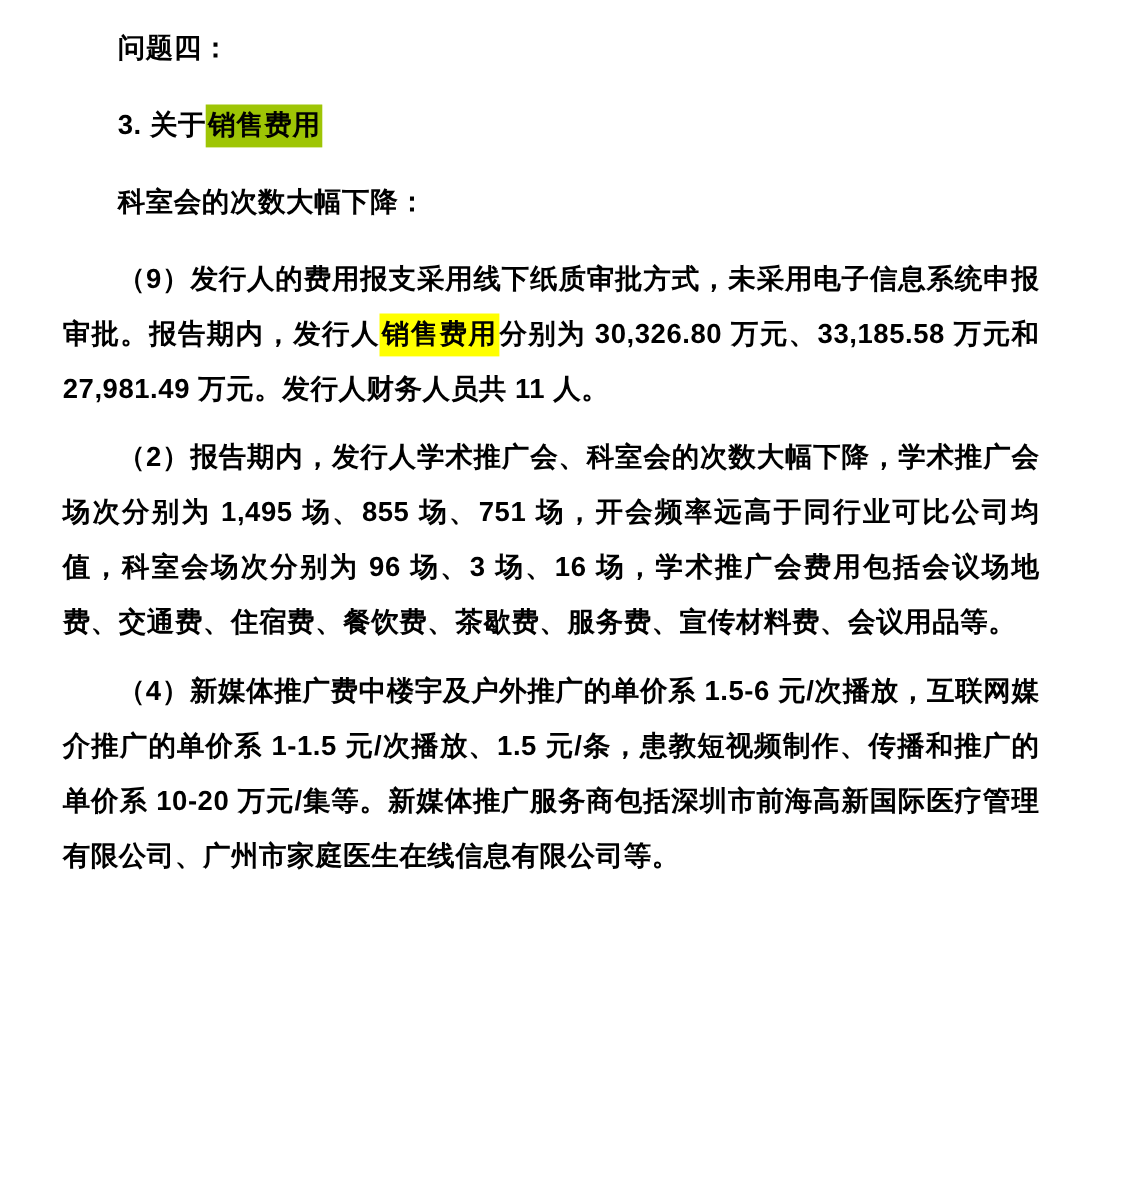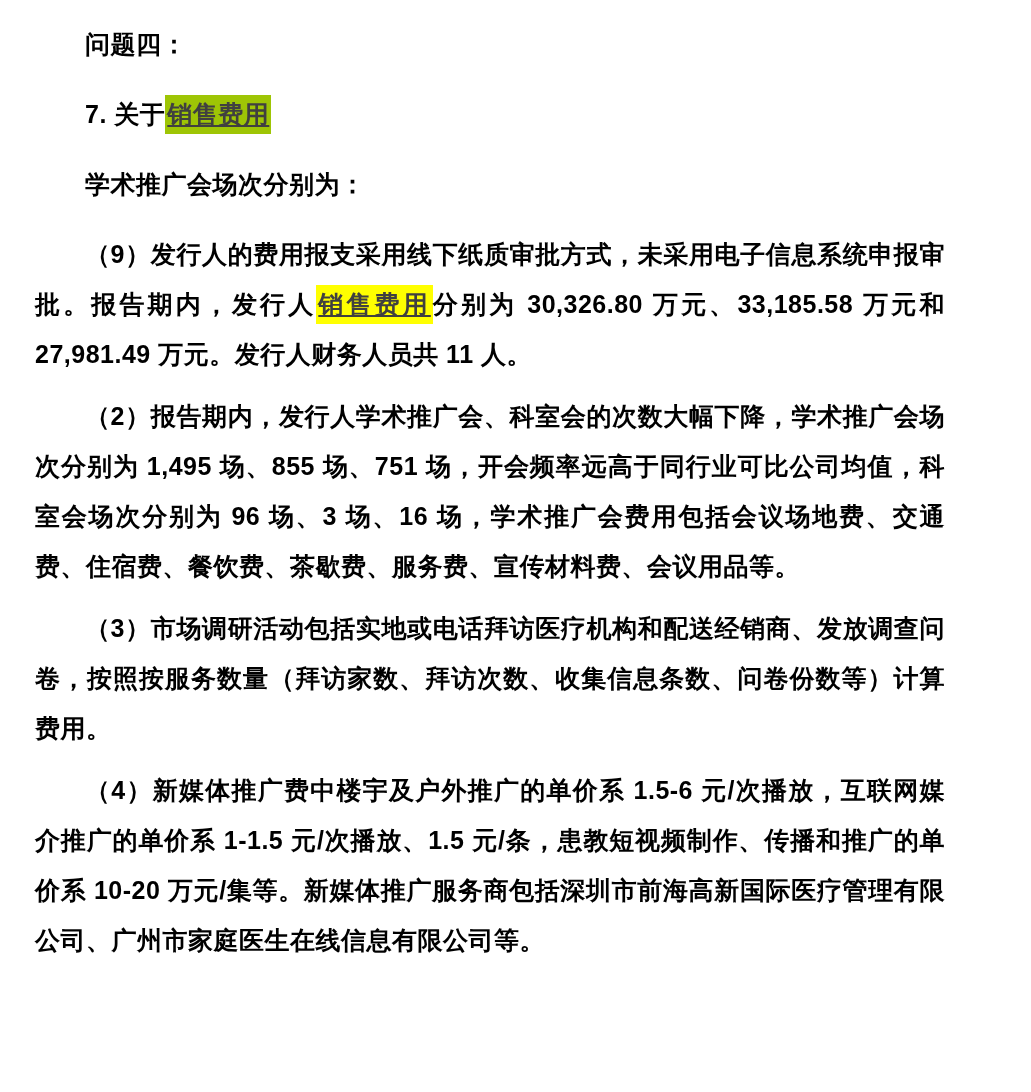--- a/index.html
+++ b/index.html
@@ -9,21 +9,21 @@
   }
   body {
     width: 1031px;
     height: 1092px;
     overflow: hidden;
   }
   .page {
     box-sizing: border-box;
     width: 1031px;
     height: 828px;
-    padding: 19px 86px 0 35px;
+    padding: 19px 86px 0 57px;
     background: #ffffff;
     color: #000000;
     font-family: "Liberation Sans", "DejaVu Sans", sans-serif;
     font-weight: 700;
     font-size: 25px;
     line-height: 50px;
     letter-spacing: 0.5px;
   }
   .heading {
     margin: 0;
@@ -32,40 +32,38 @@
     white-space: nowrap;
   }
   .heading + .heading { margin-top: 20px; }
   .para {
     margin: 12px 0 0 0;
     text-indent: 2em;
     text-align: justify;
   }
   .para.first { margin-top: 20px; }
   mark {
-    color: #404040;
+    color: #000000;
     padding: 5px 2px 6px 2px;
-    text-decoration: underline;
   }
   mark.hl-green  { background: #9ec505; }
   mark.hl-yellow { background: #ffff00; }
 </style>
 </head>
 <body>
 
 <div class="page">
 
   <p class="heading">问题四：</p>
 
-  <p class="heading"><span>7. 关于</span><mark class="hl-green">销售费用</mark></p>
+  <p class="heading"><span>3. 关于</span><mark class="hl-green">销售费用</mark></p>
 
-  <p class="heading">学术推广会场次分别为：</p>
+  <p class="heading">科室会的次数大幅下降：</p>
 
   <p class="para first"><span>（9）发行人的费用报支采用线下纸质审批方式，未采用电子信息系统申报审批。报告期内，发行人</span><mark class="hl-yellow">销售费用</mark><span>分别为 30,326.80 万元、33,185.58 万元和 27,981.49 万元。发行人财务人员共 11 人。</span></p>
 
   <p class="para">（2）报告期内，发行人学术推广会、科室会的次数大幅下降，学术推广会场次分别为 1,495 场、855 场、751 场，开会频率远高于同行业可比公司均值，科室会场次分别为 96 场、3 场、16 场，学术推广会费用包括会议场地费、交通费、住宿费、餐饮费、茶歇费、服务费、宣传材料费、会议用品等。</p>
 
-  <p class="para">（3）市场调研活动包括实地或电话拜访医疗机构和配送经销商、发放调查问卷，按照按服务数量（拜访家数、拜访次数、收集信息条数、问卷份数等）计算费用。</p>
 
   <p class="para">（4）新媒体推广费中楼宇及户外推广的单价系 1.5-6 元/次播放，互联网媒介推广的单价系 1-1.5 元/次播放、1.5 元/条，患教短视频制作、传播和推广的单价系 10-20 万元/集等。新媒体推广服务商包括深圳市前海高新国际医疗管理有限公司、广州市家庭医生在线信息有限公司等。</p>
 
 
 </div>
 
 </body></html>

